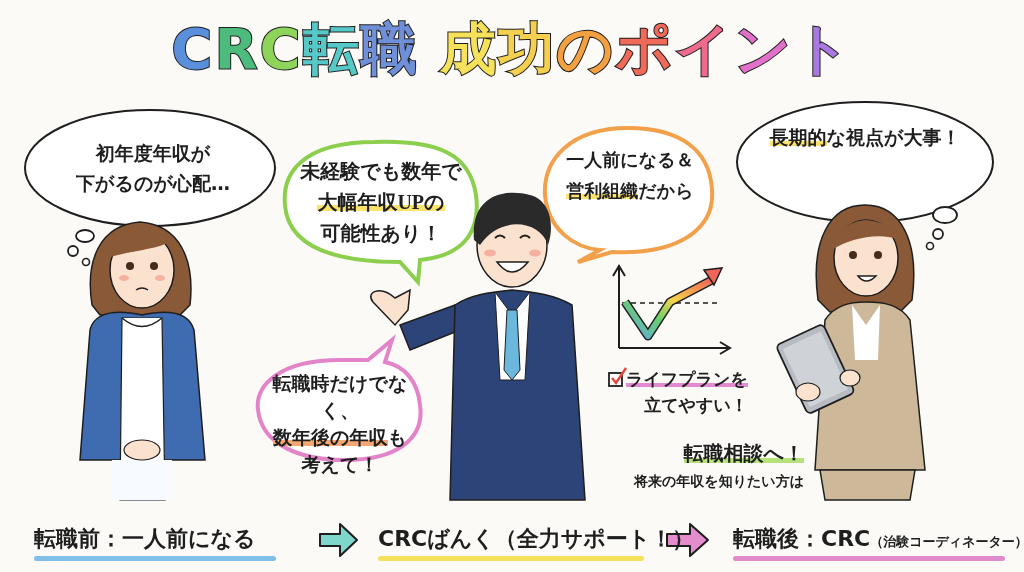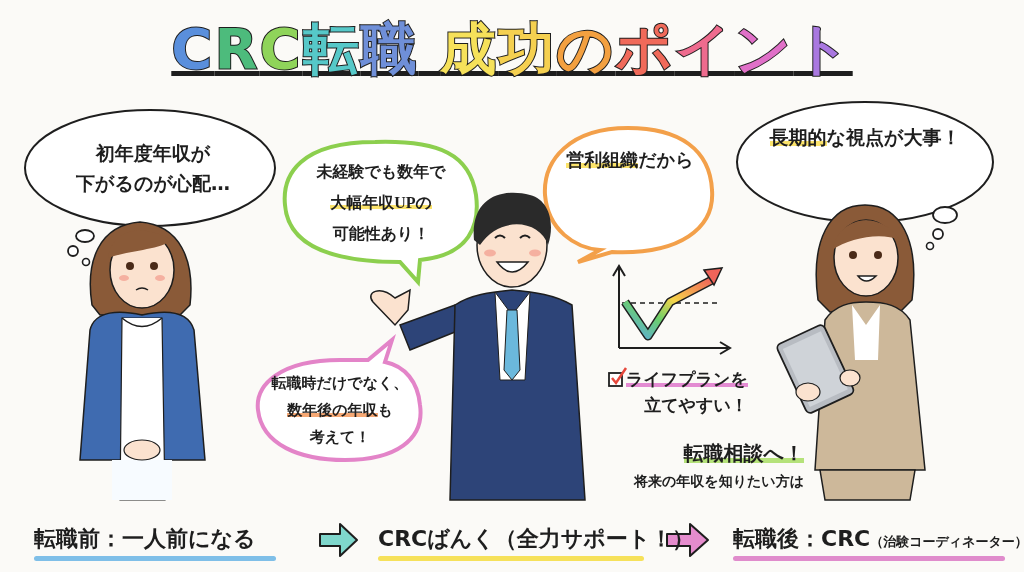--- a/index.html
+++ b/index.html
@@ -1,21 +1,21 @@
 <!DOCTYPE html>
 <html><head>
 <meta charset="utf-8">
 <style>
   * { box-sizing: border-box; margin: 0; padding: 0; }
   html, body { width: 1024px; height: 572px; overflow: hidden; background: #fbfaf7; }
   body { position: relative; font-family: "DejaVu Sans", "Liberation Sans", sans-serif; color: #1e1e1e; }
   .abs { position: absolute; }
 
   
-  .title { left: 0; top: 14px; width: 1024px; text-align: center; font-size: 56px; font-weight: bold; letter-spacing: 2px; line-height: 70px; text-decoration: underline; }
+  .title { left: 0; top: 14px; width: 1024px; text-align: center; font-size: 56px; font-weight: bold; letter-spacing: 2px; line-height: 70px; }
   .title span { -webkit-text-stroke: 2px #1e1e1e; paint-order: stroke fill; }
 
   
   .bubble-text { position: absolute; font-size: 19px; font-weight: bold; line-height: 30px; text-align: center; color: #1e1e1e; }
   .hl-y { background: linear-gradient(transparent 65%, #fbe36b 65%, #fbe36b 90%, transparent 90%); font-family: Liberation Serif, serif; }
   .hl-o { background: linear-gradient(transparent 65%, #f6a874 65%, #f6a874 90%, transparent 90%); }
   .hl-p { background: linear-gradient(transparent 70%, #e38bd2 70%, #e38bd2 92%, transparent 92%); }
   .hl-g { background: linear-gradient(transparent 70%, #b5e27a 70%, #b5e27a 92%, transparent 92%); }
 
   svg.layer { position: absolute; left: 0; top: 0; }
@@ -138,35 +138,36 @@
   <g>
     <path d="M667,534 L690,534 L690,524 L708,540 L690,556 L690,546 L667,546 Z" fill="#e58ccd" stroke="#1e1e1e" stroke-width="2" stroke-linejoin="round"></path>
   </g>
 </svg>
 
 <div class="bubble-text" style="left:48px; top:138px; width:210px;">
   <div>初年度年収が</div>
   <div>下がるのが心配…</div>
 </div>
 
-<div class="bubble-text" style="left:284px; top:156px; width:194px; font-size:16px; line-height:31px;">
+<div class="bubble-text" style="left:284px; top:156px; width:194px; font-size:20px; line-height:31px;">
   <div>未経験でも数年で</div>
   <div><span class="hl-y">大幅年収UPの</span></div>
   <div>可能性あり！</div>
 </div>
 
 <div class="bubble-text" style="left:548px; top:144px; width:164px; font-size:18px; line-height:31px;">
+  <div>一人前になる＆</div>
   <div><span class="hl-y">営利組織</span><span>だから</span></div>
 </div>
 
 <div class="bubble-text" style="left:745px; top:122px; width:240px;">
   <div><span class="hl-y">長期的</span><span>な視点が大事！</span></div>
 </div>
 
-<div class="bubble-text" style="left:262px; top:370px; width:156px; font-size:15px; line-height:27px;">
+<div class="bubble-text" style="left:262px; top:370px; width:156px; font-size:19px; line-height:27px;">
   <div>転職時だけでなく、</div>
   <div><span class="hl-o">数年後の年収</span><span>も</span></div>
   <div>考えて！</div>
 </div>
 
 <div class="note" style="left:626px; top:366px;">
   <div><span class="hl-p">ライフプランを</span></div>
   <div style="margin-left:-4px;">立てやすい！</div>
 </div>
 

